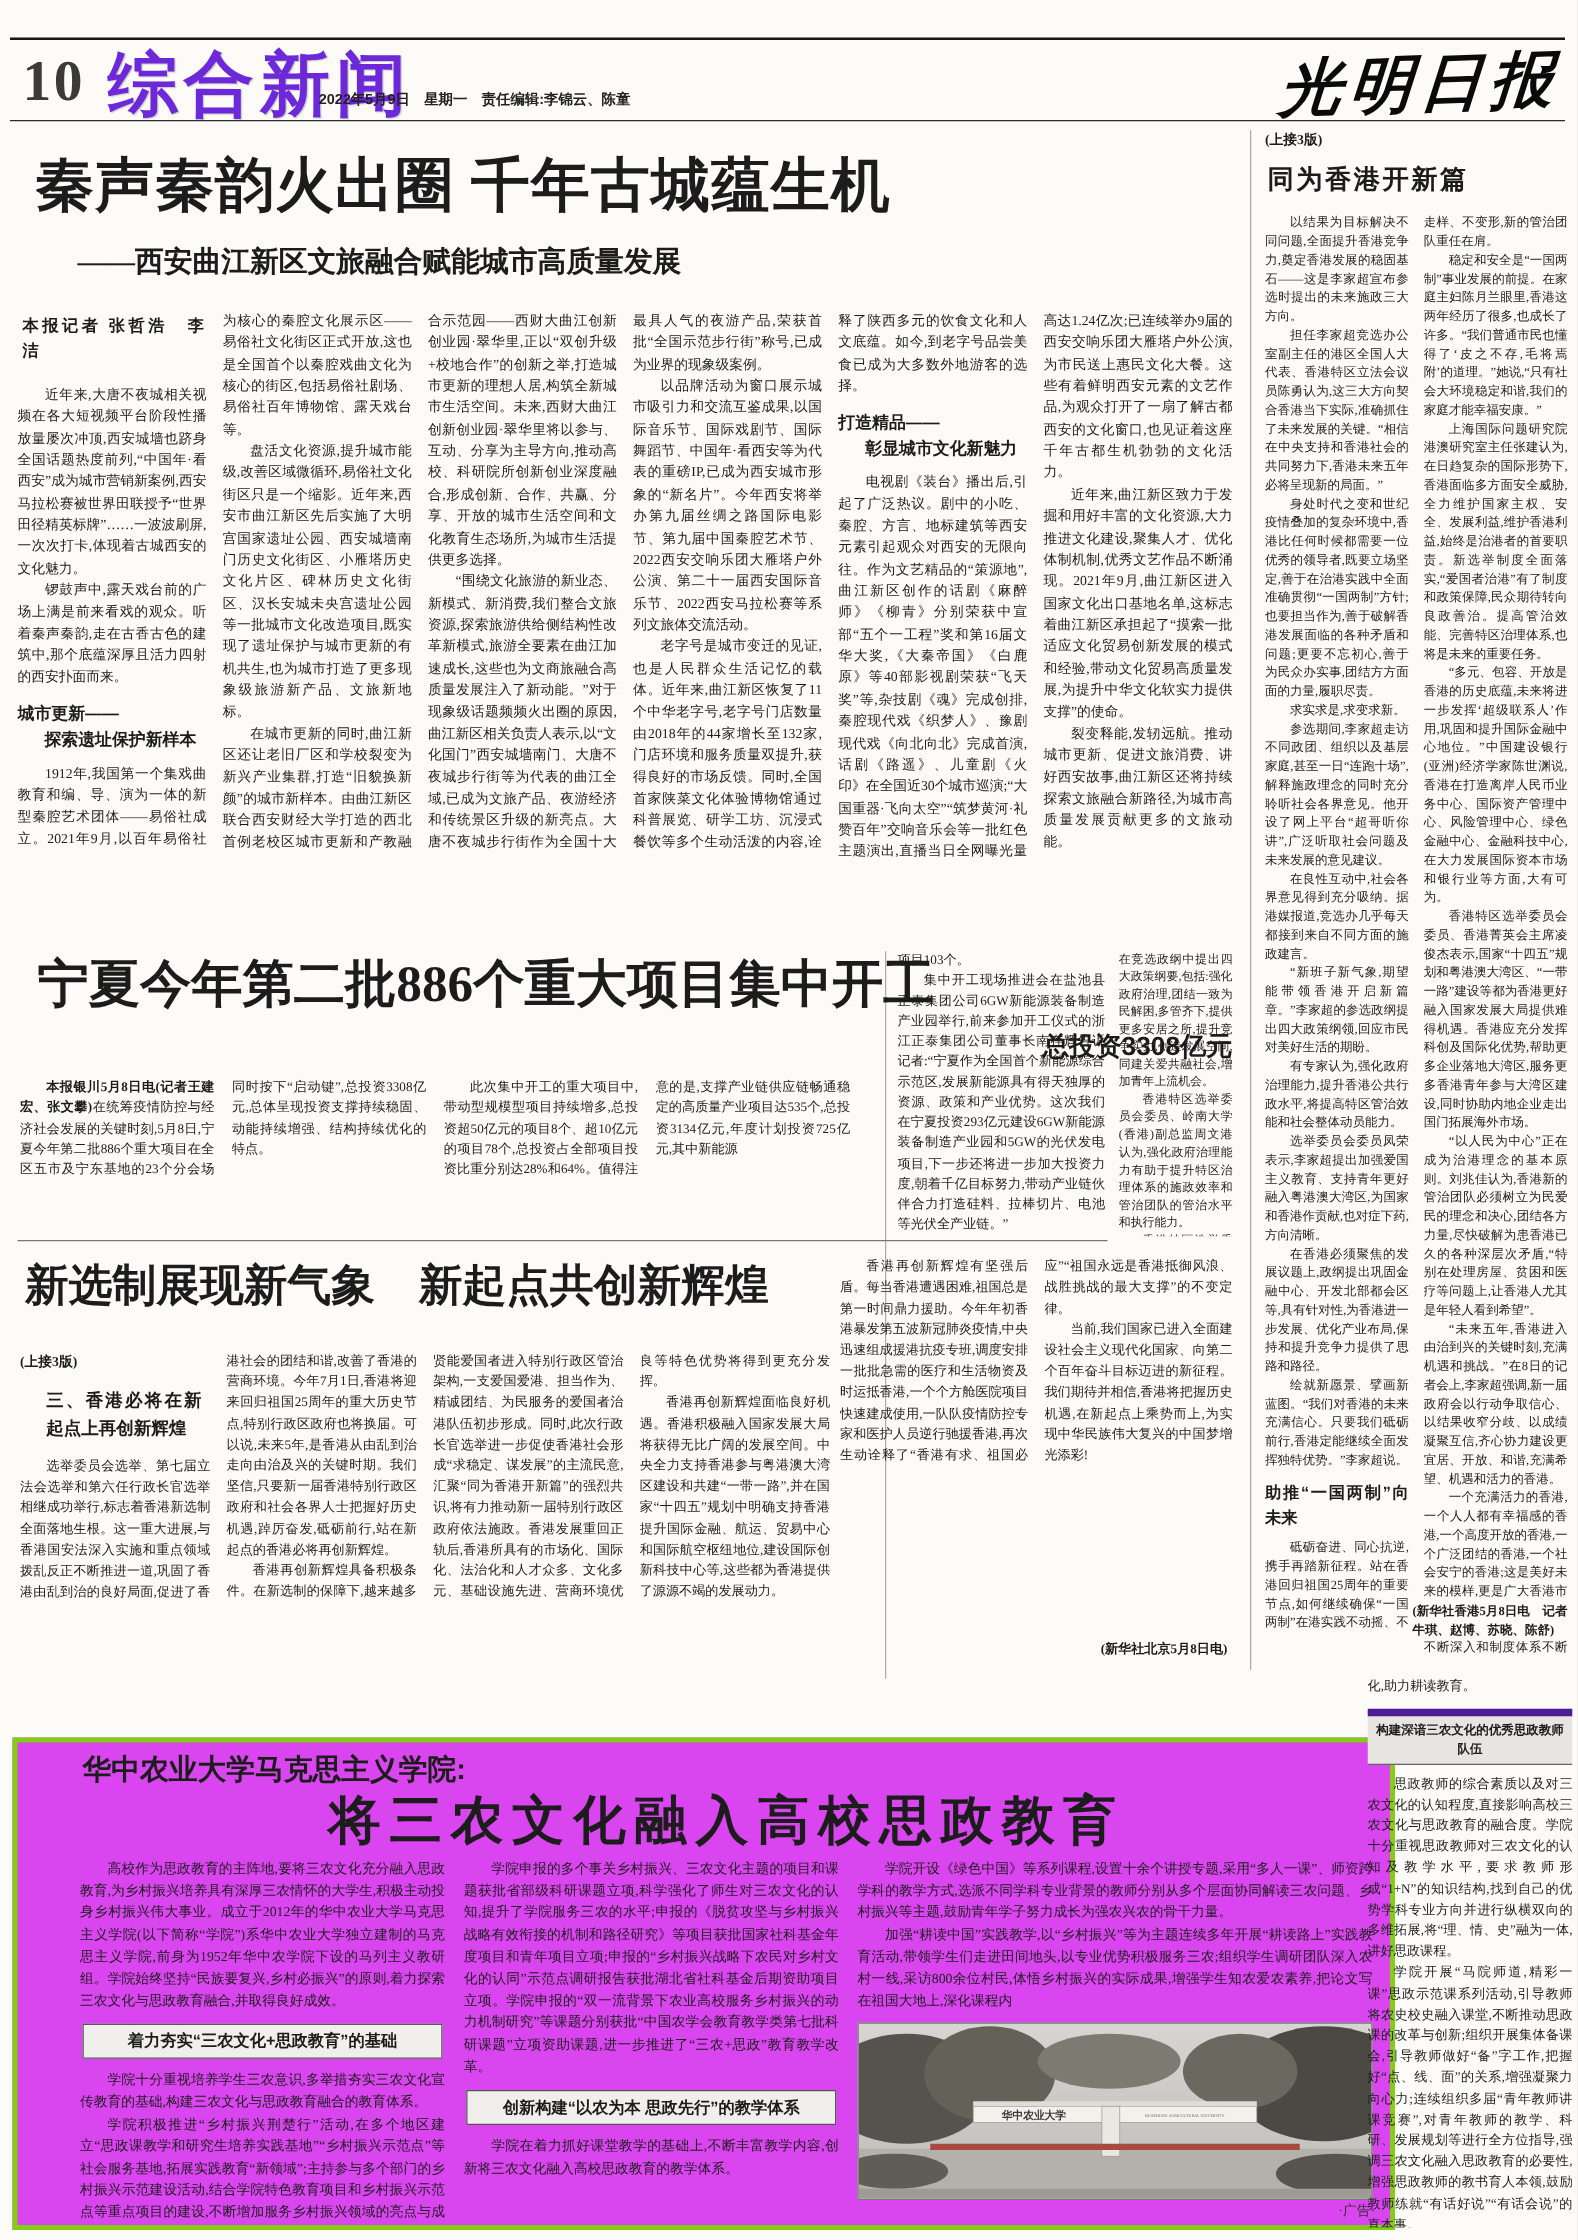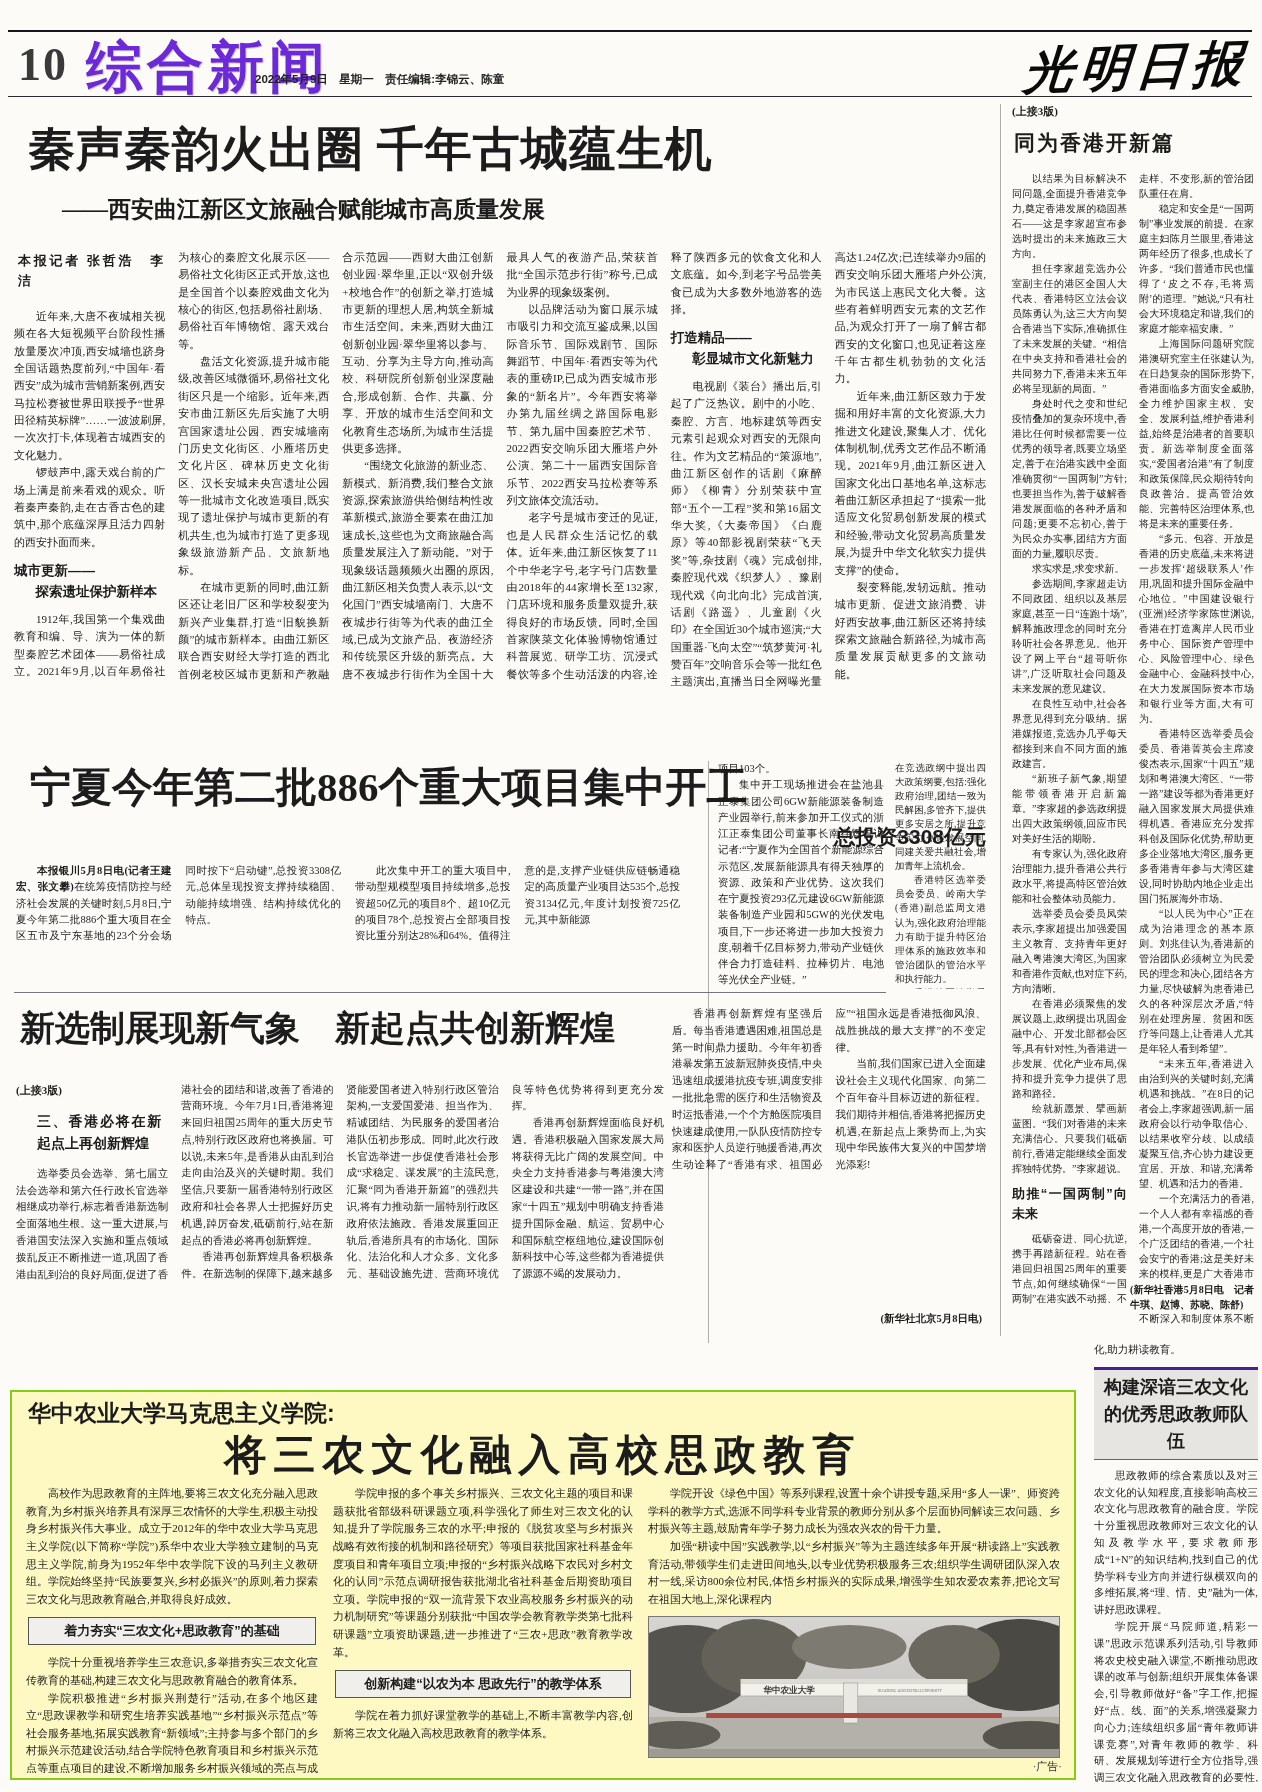--- a/index.html
+++ b/index.html
@@ -60,38 +60,38 @@
   .sidebar{position:absolute;left:1012px;top:104px;width:242px;}
   .sb-note{font-weight:700;font-size:11px;}
   .sidebar h2{margin:10px 0 0 2px;font-size:21px;font-weight:900;letter-spacing:2px;}
   .sb-body{margin-top:14px;height:1155px;column-count:2;column-gap:12px;
     font-size:10px;line-height:1.5;overflow:hidden;}
   .sb-h5{font-size:13px;font-weight:800;font-family:"Liberation Sans",sans-serif;margin:8px 0;line-height:1.5;}
   .sb-credit{position:absolute;left:118px;top:1178px;width:124px;font-weight:700;font-size:10px;
     line-height:1.5;background:#fcfbf8;text-align:justify;}
 
   
-  .adbox{position:absolute;left:10px;top:1390px;width:1062px;height:386px;border:2px solid #84cc16;background:#fef9c3;}
+  .adbox{position:absolute;left:10px;top:1390px;width:1062px;height:386px;border:4px solid #84cc16;background:#d946ef;padding-left:36px;}
   .ad-kicker{margin:6px 0 0 16px;font-size:23px;font-weight:800;font-family:"Liberation Sans",sans-serif;}
   .adbox h1{margin:2px 0 0;text-align:center;font-size:42px;line-height:1.15;font-weight:900;letter-spacing:7px;}
   .ad-cols{display:flex;gap:15px;padding:6px 14px 0;height:288px;overflow:hidden;}
   .ad-cols p{font-size:11px;line-height:1.6;text-align:justify;}
   .ad-c1{width:292px;flex:none;}
   .ad-c2{width:300px;flex:none;}
   .ad-c3{flex:1;}
   .boxhead{border:1px solid #555;background:#f0efeb;font-weight:800;font-size:13px;text-align:center;
     padding:4px 2px;margin:9px 2px;font-family:"Liberation Sans",sans-serif;}
   .ad-photo{margin-top:8px;height:140px;border:1px solid #777;position:relative;overflow:hidden;background:#c9c8c4;}
   .ad-label{position:absolute;right:12px;bottom:4px;font-size:11px;color:#333;}
 
   
   .adright{position:absolute;left:1094px;top:1342px;width:164px;height:440px;overflow:hidden;}
   .adright p{font-size:10.5px;line-height:1.6;text-align:justify;}
-  .bar-title{background:#e6e5e1;border-top:3px solid #4c1d95;border-bottom:1px solid #666;font-weight:800;
-    font-size:18px;text-align:center;padding:4px 4px;margin:8px 0;font-family:"Liberation Sans",sans-serif;line-height:1.5;}
+  .bar-title{background:#e6e5e1;border-top:6px solid #4c1d95;border-bottom:1px solid #666;font-weight:800;
+    font-size:10px;text-align:center;padding:4px 4px;margin:8px 0;font-family:"Liberation Sans",sans-serif;line-height:1.5;}
 </style>
 </head>
 <body>
 
 <div class="page">
   <div class="rule-h top-rule"></div>
 
   <div class="pagenum">10</div>
   <div class="section-name">综合新闻</div>
   <div class="date-line">2022年5月9日　星期一　责任编辑:李锦云、陈童</div>

